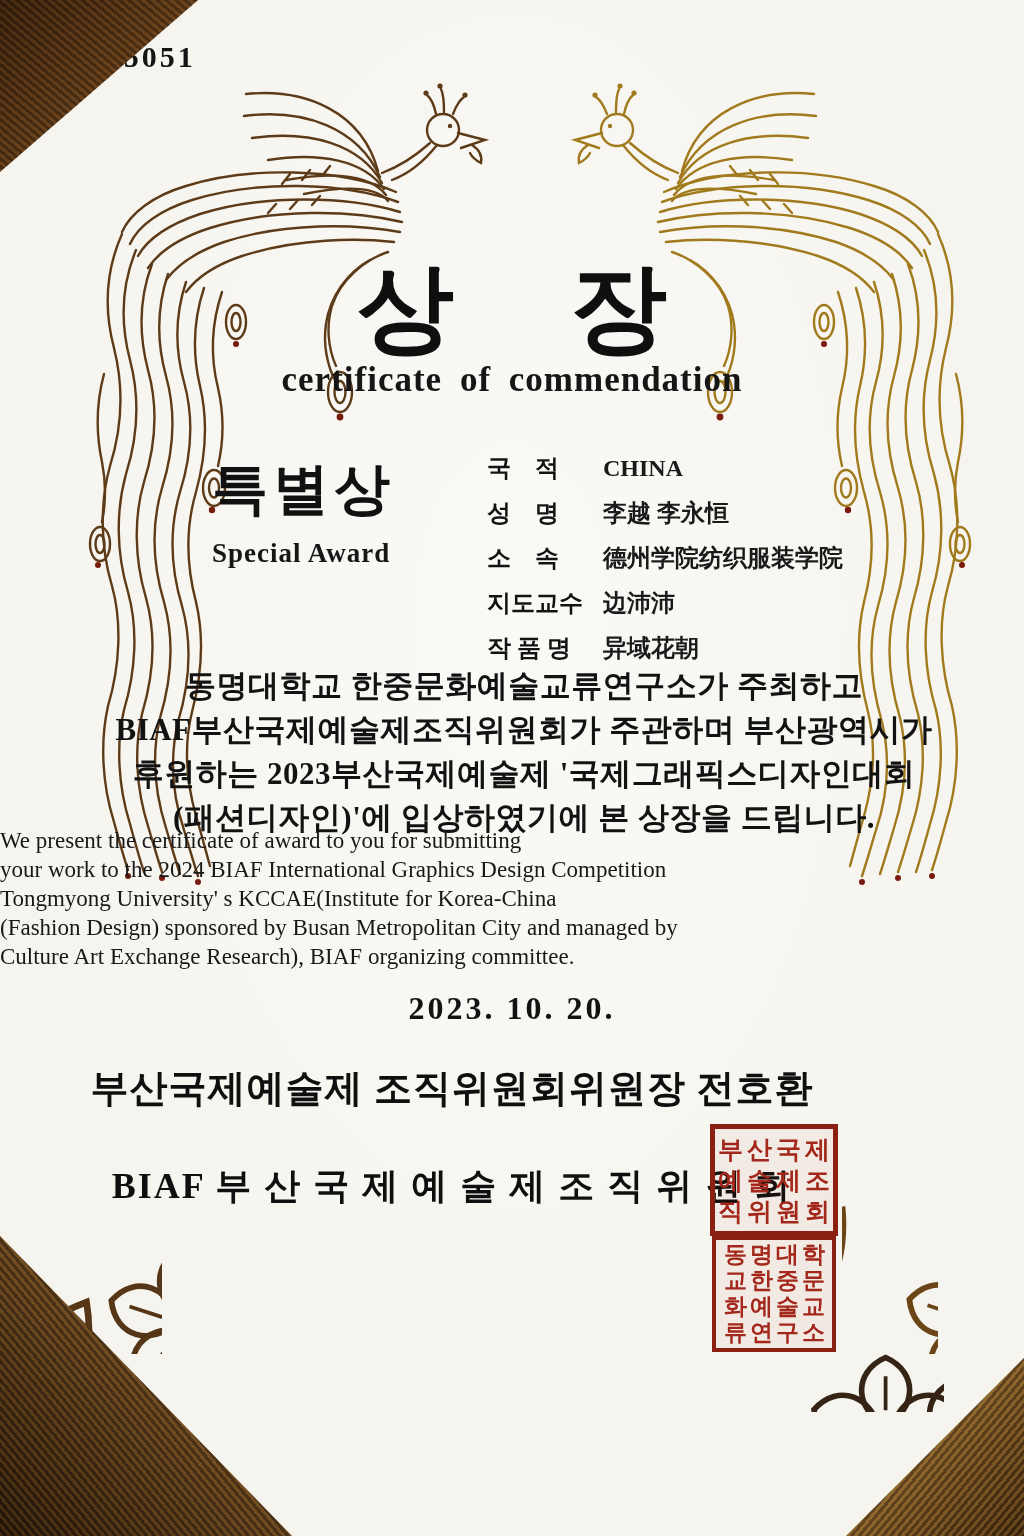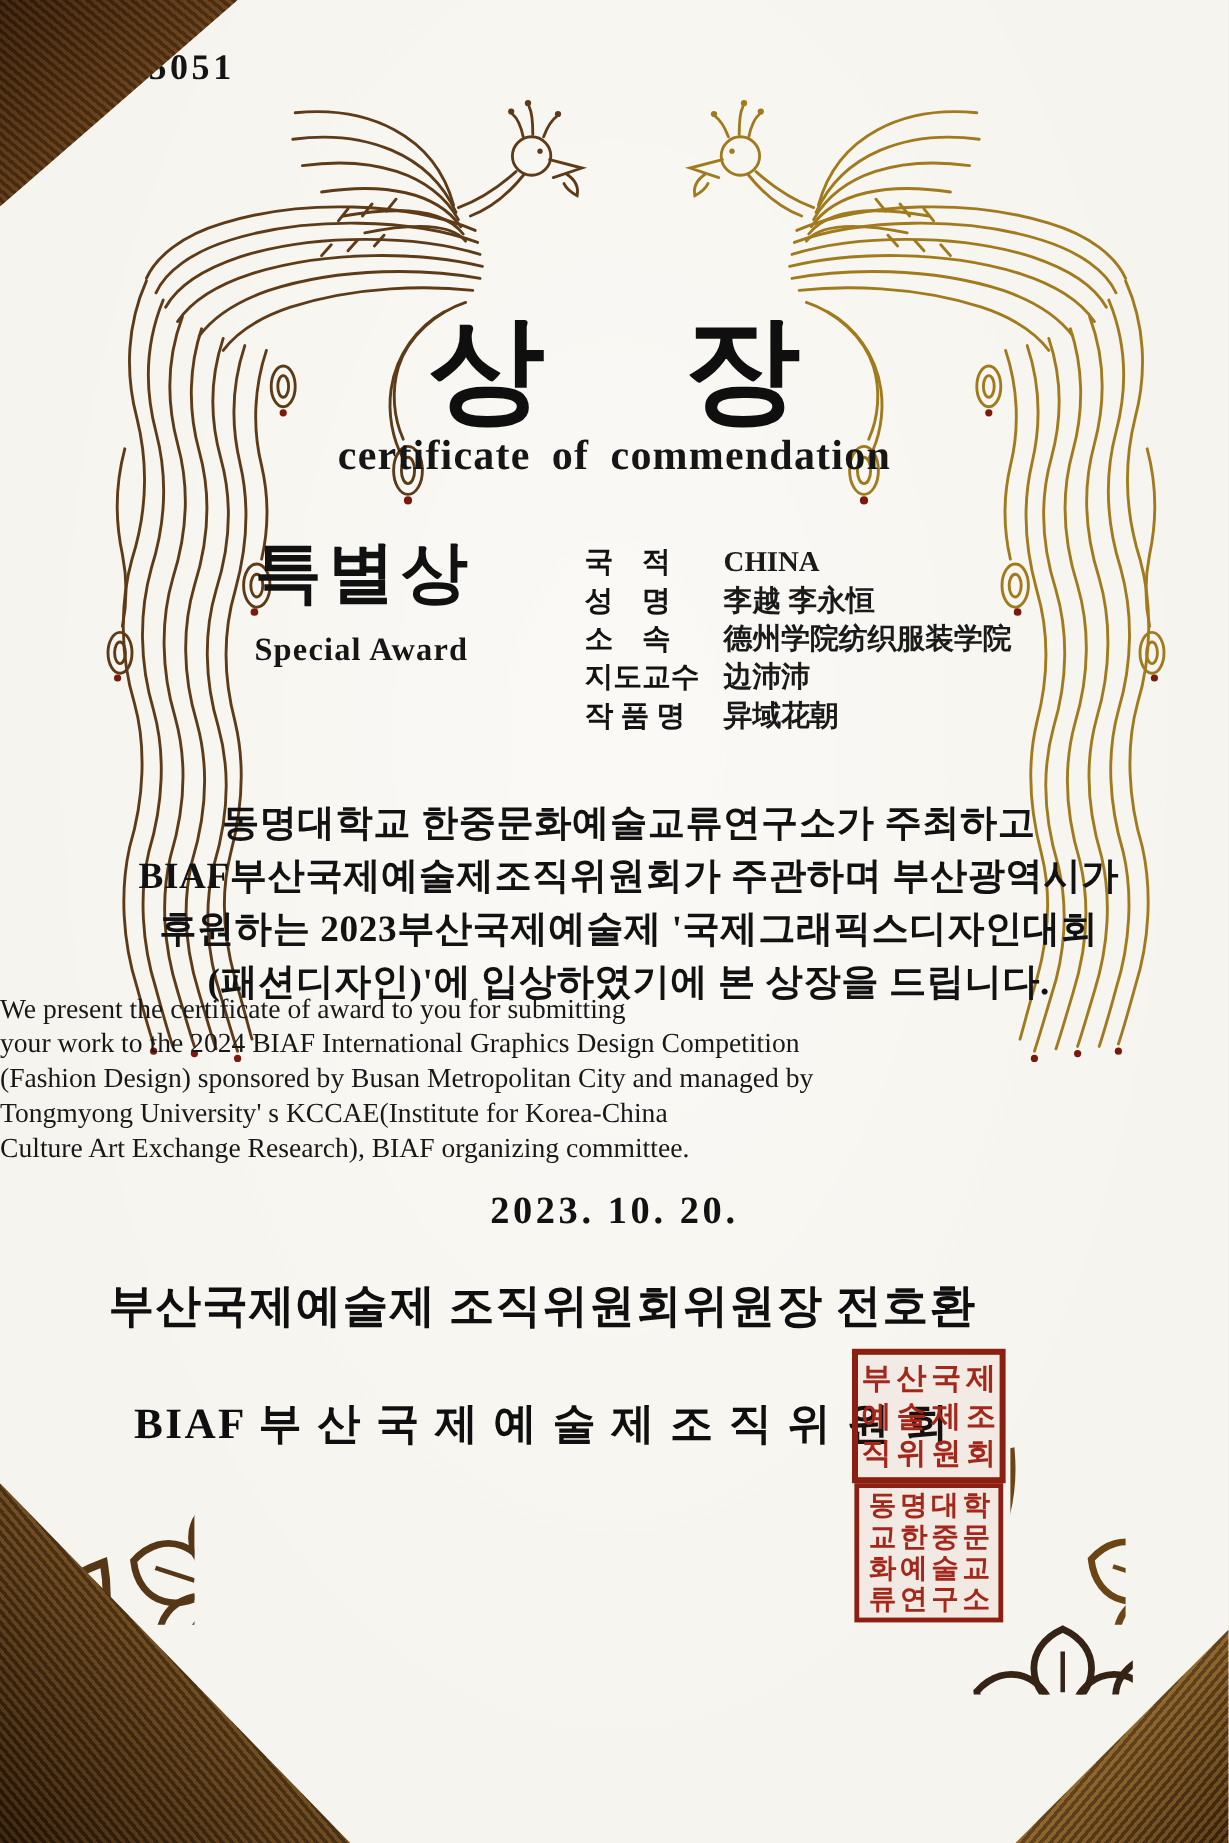--- a/index.html
+++ b/index.html
@@ -42,23 +42,23 @@
   .strip-right{left:842px;top:866px;width:96px;height:488px;color:#6b4516;}
   .strip-bottom{left:80px;top:1320px;width:864px;height:92px;color:#352415;}
   
   .txt{position:absolute;z-index:2;}
   .serial{left:60px;top:40px;font-size:30px;letter-spacing:3px;color:#141414;font-weight:600;}
   .title-kr{left:0;top:244px;width:100%;display:flex;justify-content:center;gap:116px;
     font-size:97px;font-weight:800;color:#0f0f0f;font-family:"Liberation Serif","DejaVu Serif",serif;}
   .title-en{left:0;top:360px;width:100%;text-align:center;font-size:35px;font-weight:600;
     letter-spacing:1px;word-spacing:8px;color:#161616;}
   .award{left:212px;top:440px;}
-  .award-kr{font-size:56px;font-weight:800;letter-spacing:5px;color:#111;}
+  .award-kr{font-size:56px;font-weight:800;letter-spacing:5px;color:#111;margin-top:12px;}
   .award-en{font-size:27px;font-weight:700;margin-top:10px;letter-spacing:1px;color:#161616;}
-  .fields{left:487px;top:452px;display:flex;flex-direction:column;}
+  .fields{left:487px;top:452px;display:flex;flex-direction:column;gap:13px;}
   .field-row{display:flex;align-items:baseline;}
   .field-label{width:108px;font-size:24px;font-weight:800;white-space:pre;color:#131313;}
   .field-value{font-size:24px;font-weight:600;margin-left:8px;color:#1a1a1a;white-space:pre;}
   .body-kr{left:0;top:664px;width:100%;text-align:center;font-size:31px;font-weight:700;
     line-height:44px;color:#121212;letter-spacing:.5px;padding-left:12px;}
   .body-en{left:0;top:826px;width:100%;font-size:23px;font-weight:400;
     line-height:29px;color:#181818;}
   .date{left:0;top:990px;width:100%;text-align:center;font-size:32px;font-weight:600;letter-spacing:3px;color:#121212;}
   .sig{left:62px;width:780px;text-align:center;font-weight:800;color:#0f0f0f;}
   .sig1{top:1063px;font-size:38px;letter-spacing:1px;}
@@ -276,22 +276,22 @@
   <div class="txt body-kr">
     <div>동명대학교 한중문화예술교류연구소가 주최하고</div>
     <div>BIAF부산국제예술제조직위원회가 주관하며 부산광역시가</div>
     <div>후원하는 2023부산국제예술제 '국제그래픽스디자인대회</div>
     <div>(패션디자인)'에 입상하였기에 본 상장을 드립니다.</div>
   </div>
 
   <div class="txt body-en">
     <div>We present the certificate of award to you for submitting</div>
     <div>your work to the 2024 BIAF International Graphics Design Competition</div>
+    <div>Tongmyong University' s KCCAE(Institute for Korea-China</div>
     <div>(Fashion Design) sponsored by Busan Metropolitan City and managed by</div>
-    <div>Tongmyong University' s KCCAE(Institute for Korea-China</div>
     <div>Culture Art Exchange Research), BIAF organizing committee.</div>
   </div>
 
   <div class="txt date">2023. 10. 20.</div>
 
   <div class="txt sig sig1">부산국제예술제 조직위원회위원장 전호환</div>
   <div class="txt sig sig2">BIAF 부 산 국 제 예 술 제 조 직 위 원 회</div>
 
   <div class="seal seal1">
     <div class="seal-row">부산국제</div>

